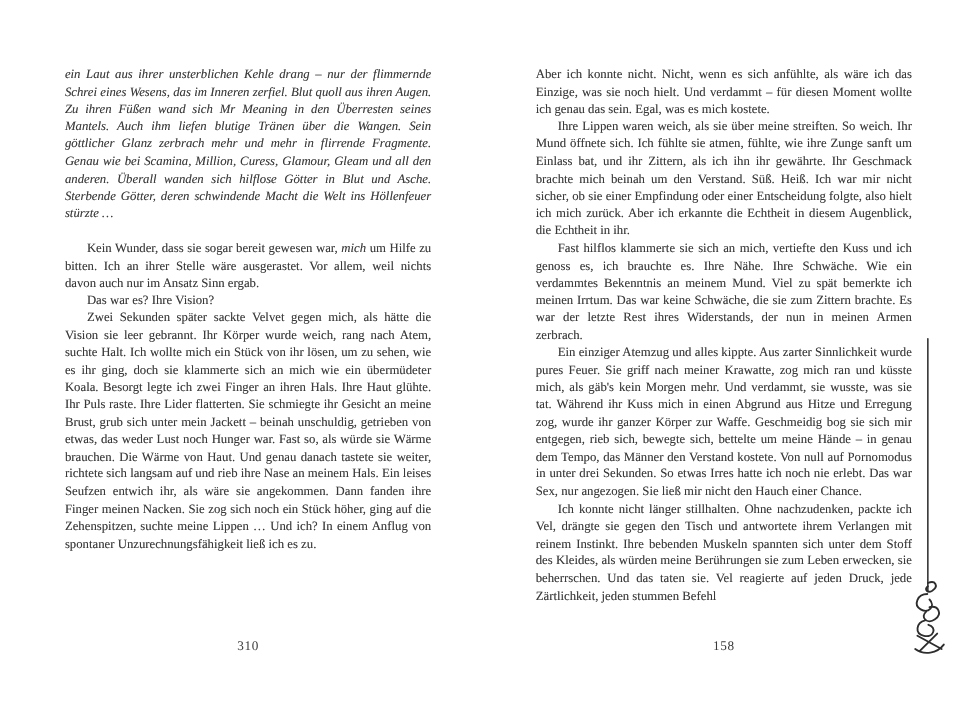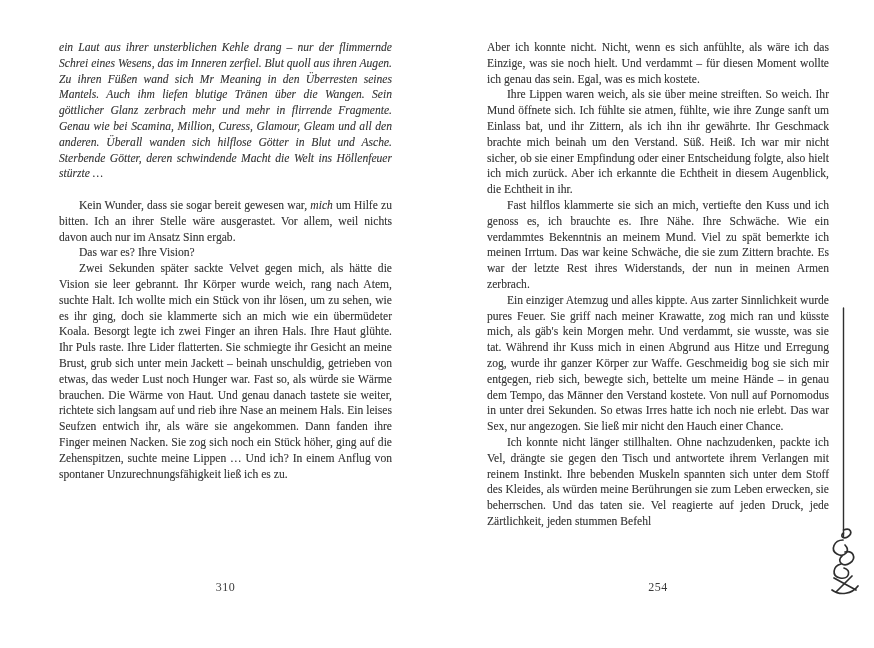--- a/index.html
+++ b/index.html
@@ -12,21 +12,21 @@
   }
   .spread {
     position: relative;
     width: 874px;
     height: 648px;
     background: var(--page-bg, #ffffff);
     overflow: hidden;
   }
   .page-text {
     position: absolute;
-    top: 40px;
+    top: 60px;
     text-align: justify;
     color: var(--ink, #3a3a3a);
     font-size: 11.6px;
     line-height: 15.8px;
     hyphens: auto;
     -webkit-hyphens: auto;
     text-shadow: 0 0 0.4px rgba(70,70,70,0.45);
   }
   #left-text  { left: 59px;  width: 333px; }
   #right-text { left: 487px; width: 342px; }
@@ -66,21 +66,21 @@
     </div>
   <div id="left-num" class="page-number">310</div>
 
   <div id="right-text" class="page-text">
       <p class="">Aber ich konnte nicht. Nicht, wenn es sich anfühlte, als wäre ich das Einzige, was sie noch hielt. Und verdammt – für diesen Moment wollte ich genau das sein. Egal, was es mich kostete.</p>
       <p class="para-indent ">Ihre Lippen waren weich, als sie über meine streiften. So weich. Ihr Mund öffnete sich. Ich fühlte sie atmen, fühlte, wie ihre Zunge sanft um Einlass bat, und ihr Zittern, als ich ihn ihr gewährte. Ihr Geschmack brachte mich beinah um den Verstand. Süß. Heiß. Ich war mir nicht sicher, ob sie einer Empfindung oder einer Entscheidung folgte, also hielt ich mich zurück. Aber ich erkannte die Echtheit in diesem Augenblick, die Echtheit in ihr.</p>
       <p class="para-indent ">Fast hilflos klammerte sie sich an mich, vertiefte den Kuss und ich genoss es, ich brauchte es. Ihre Nähe. Ihre Schwäche. Wie ein verdammtes Bekenntnis an meinem Mund. Viel zu spät bemerkte ich meinen Irrtum. Das war keine Schwäche, die sie zum Zittern brachte. Es war der letzte Rest ihres Widerstands, der nun in meinen Armen zerbrach.</p>
       <p class="para-indent ">Ein einziger Atemzug und alles kippte. Aus zarter Sinnlichkeit wurde pures Feuer. Sie griff nach meiner Krawatte, zog mich ran und küsste mich, als gäb's kein Morgen mehr. Und verdammt, sie wusste, was sie tat. Während ihr Kuss mich in einen Abgrund aus Hitze und Erregung zog, wurde ihr ganzer Körper zur Waffe. Geschmeidig bog sie sich mir entgegen, rieb sich, bewegte sich, bettelte um meine Hände – in genau dem Tempo, das Männer den Verstand kostete. Von null auf Pornomodus in unter drei Sekunden. So etwas Irres hatte ich noch nie erlebt. Das war Sex, nur angezogen. Sie ließ mir nicht den Hauch einer Chance.</p>
       <p class="para-indent ">Ich konnte nicht länger stillhalten. Ohne nachzudenken, packte ich Vel, drängte sie gegen den Tisch und antwortete ihrem Verlangen mit reinem Instinkt. Ihre bebenden Muskeln spannten sich unter dem Stoff des Kleides, als würden meine Berührungen sie zum Leben erwecken, sie beherrschen. Und das taten sie. Vel reagierte auf jeden Druck, jede Zärtlichkeit, jeden stummen Befehl</p>
     </div>
-  <div id="right-num" class="page-number">254</div>
+  <div id="right-num" class="page-number">158</div>
 
   <svg class="ornament" viewBox="0 0 44 310" fill="none" stroke="#2e2e2e" stroke-linecap="round">
     <line x1="17.5" y1="8" x2="17.5" y2="237" stroke-width="1.4"></line>
     <g stroke-width="1.7">
       <path d="M17.5 230 c7 -3 10 3 4 7 c-4 2.5 -8 -1 -4 -4"></path>
       <path d="M17 240 c-9 0 -13 10 -6 14 c7 4 14 -3 8 -9"></path>
       <path d="M19 252 c8 -2 12 6 5 11 c-7 5 -14 -2 -8 -7"></path>
       <path d="M15 264 c-8 2 -10 12 -1 14 c9 2 12 -8 4 -10"></path>
       <path d="M8 278 l22 12"></path>
       <path d="M26 276 l-16 16"></path>

